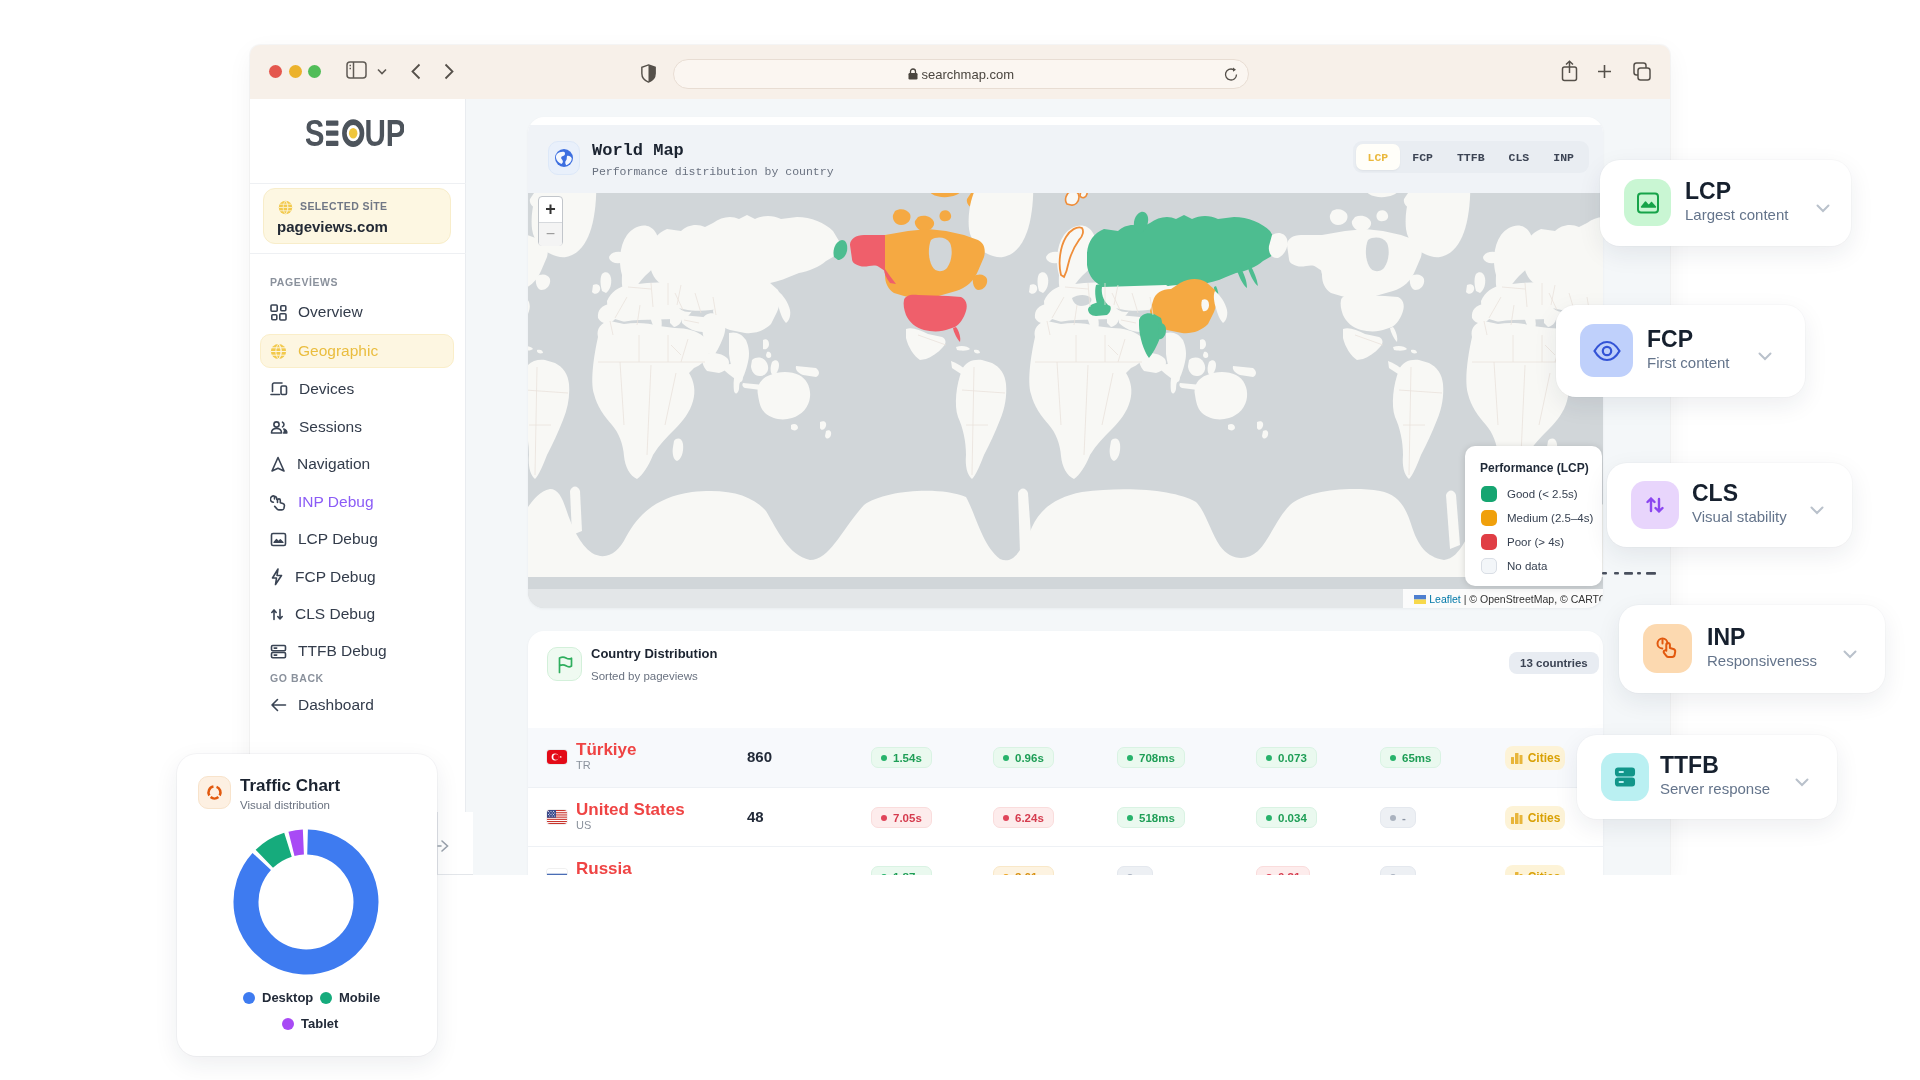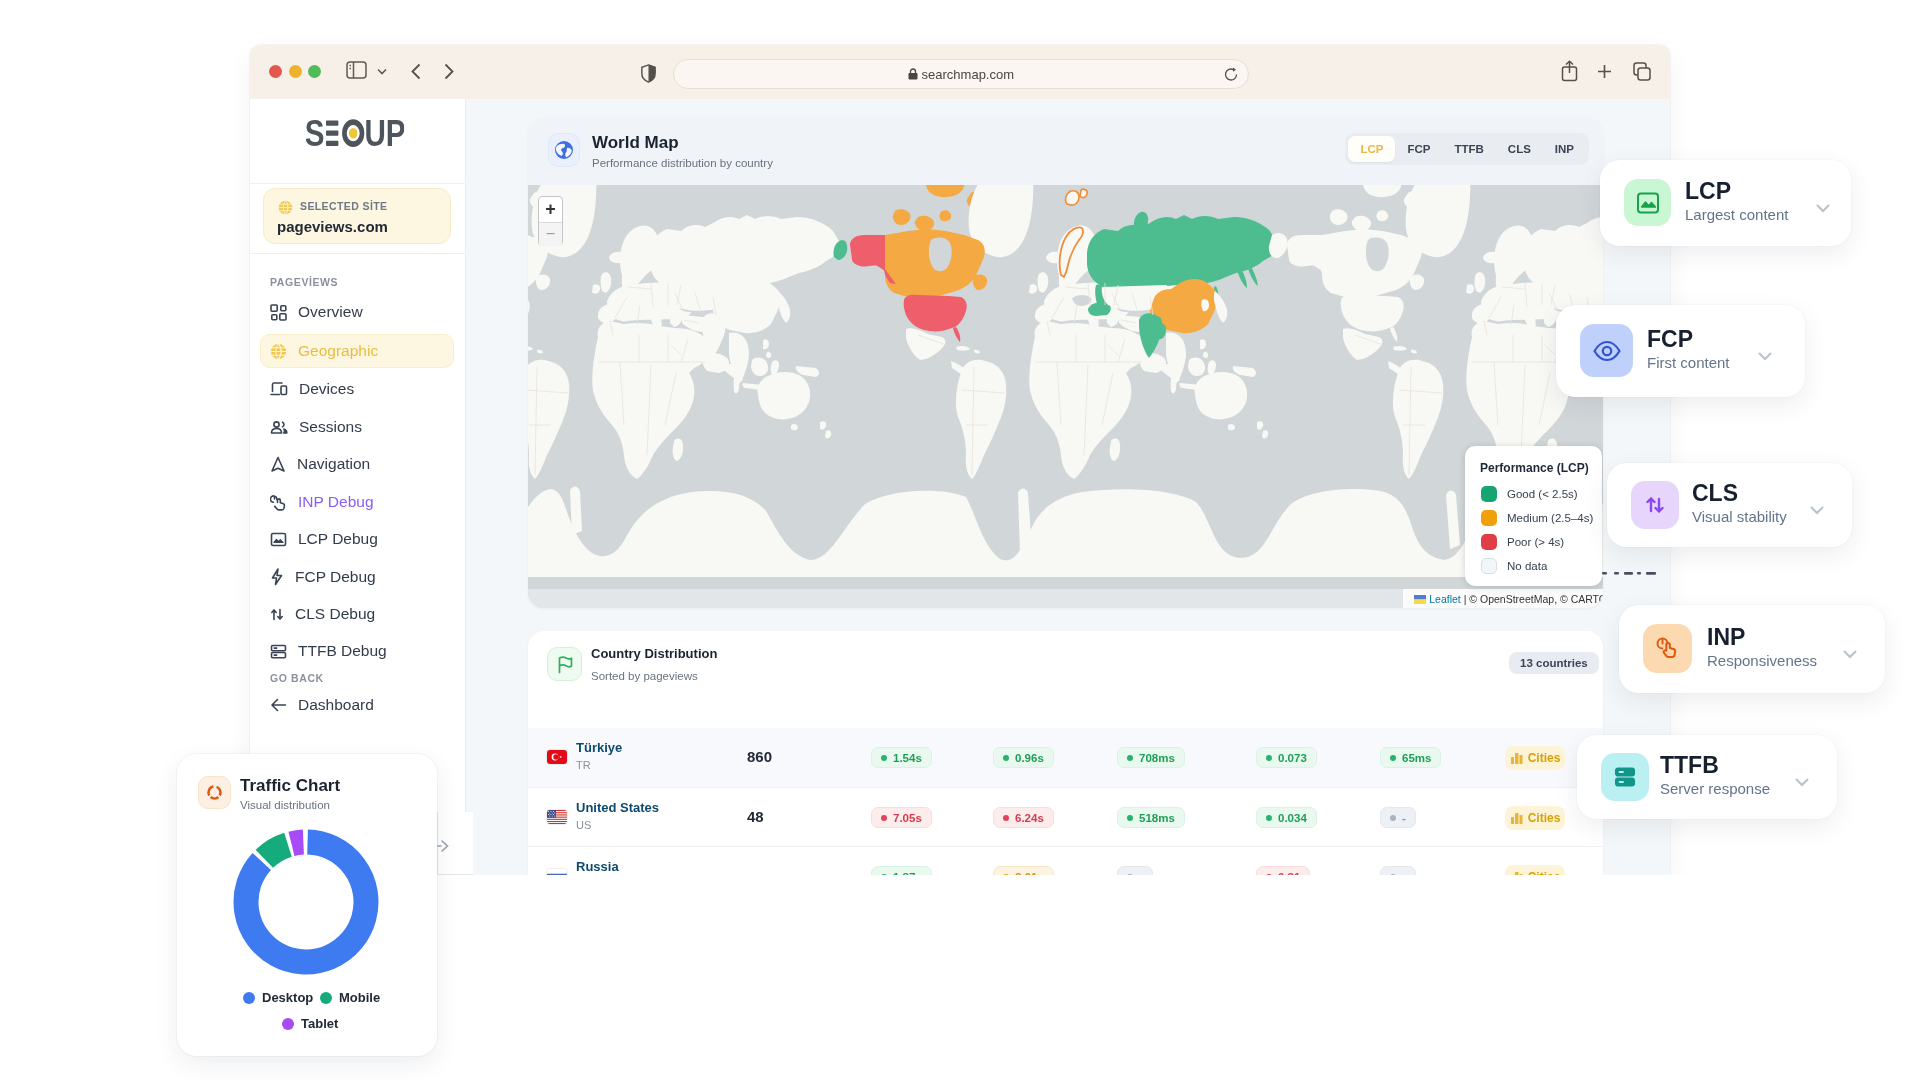--- a/index.html
+++ b/index.html
@@ -14,21 +14,21 @@
 #sitebox { position:absolute; left:13px; top:89px; width:188px; height:56px; background:#fdf7e2; border:1px solid #f8edca; border-radius:12px; }
 #sitebox .lbl { position:absolute; left:36px; top:11px; font-size:10.5px; font-weight:bold; color:#707785; letter-spacing:0.4px; }
 #sitebox .site { position:absolute; left:13px; top:29px; font-size:15px; font-weight:bold; color:#232a35; }
 #sbdiv2 { position:absolute; left:0; top:154px; width:216px; border-top:1px solid #eef0f3; }
 .navlbl { position:absolute; left:20px; font-size:10.5px; font-weight:bold; color:#8a919c; letter-spacing:0.6px; }
 .navitem { position:absolute; left:20px; height:30px; display:flex; align-items:center; gap:11px; }
 .navitem span { color:#333c4b; font-size:15.5px; }
 #geoactive { position:absolute; left:10px; top:235px; width:194px; height:34px; background:#fdf6e1; border:1px solid #faeec9; border-radius:10px; }
 #main { position:absolute; left:216px; top:54px; width:1204px; height:776px; background:#f4f7f9; }
 #mapcard { position:absolute; left:278px; top:72px; width:1075px; height:491px; overflow:hidden; background:#fff; border-radius:16px; box-shadow:0 1px 3px rgba(15,30,60,0.05); }
-#maphdr { position:absolute; left:0; top:0; width:100%; height:68px; background:#f0f3f7; }
+#maphdr { position:absolute; left:0; top:8px; width:100%; height:68px; background:#f0f3f7;font-family:Liberation Mono, monospace; }
 #mapicon { position:absolute; left:20px; top:16px; width:32px; height:34px; background:#e9f0fb; border:1px solid #dde8f8; border-radius:10px; }
 #maptitle { position:absolute; left:64px; top:16px; font-size:17px; font-weight:bold; color:#1b2330; }
 #mapsub { position:absolute; left:64px; top:40px; font-size:11.5px; color:#6a7280; }
 #tabs { position:absolute; right:14px; top:16px; height:32px; background:#e9edf2; border-radius:9px; display:flex; align-items:center; padding:3px; }
 .tab { height:26px; padding:0 12px; display:flex; align-items:center; font-size:11.5px; font-weight:bold; color:#3c4454; }
 .tab.active { background:#fffef9; color:#eab83d; border-radius:7px; box-shadow:0 1px 2px rgba(0,0,0,0.05); }
 #zoomctl { position:absolute; left:10px; top:79px; width:25px; height:50px; background:#fff; border:1px solid #c2c6cb; border-radius:4px; z-index:5; }
 #zoomctl .zp { position:absolute; left:0; top:0; width:100%; height:25px; text-align:center; font-size:18px; font-weight:bold; color:#333; line-height:24px; }
 #zoomctl .zm { position:absolute; left:0; top:25px; width:100%; height:24px; text-align:center; font-size:16px; color:#999; line-height:21px; background:#f4f4f4; border-top:1px solid #d6d9dd; border-radius:0 0 3px 3px; }
 #legend { position:absolute; left:937px; top:329px; width:137px; height:140px; background:#fff; border-radius:10px; box-shadow:0 1px 7px rgba(0,0,0,0.15); z-index:5; }
@@ -44,21 +44,21 @@
 #cdicon { position:absolute; left:19px; top:16px; width:35px; height:34px; background:#effaf1; border:1px solid #d3f0da; border-radius:10px; }
 #cdtitle { position:absolute; left:63px; top:15px; font-size:13px; font-weight:bold; color:#1b2330; }
 #cdsub { position:absolute; left:63px; top:39px; font-size:11.5px; color:#6a7280; }
 #cdpill { position:absolute; left:981px; top:21px; height:22px; padding:0 11px; background:#e8ecf2; border-radius:8px; font-size:11.5px; font-weight:bold; color:#3c4454; display:flex; align-items:center; }
 #thead { position:absolute; left:0; top:60px; width:100%; height:37px; background:#f4f6fa; border-top:1px solid #eef0f3; border-bottom:1px solid #eef0f3; }
 .th { position:absolute; top:13px; font-size:11.5px; font-weight:bold; color:#687083; letter-spacing:0.3px; }
 .qm { display:inline-block; width:13px; height:13px; border:1px solid #aab2bf; border-radius:50%; font-size:9px; color:#aab2bf; text-align:center; line-height:13px; font-weight:bold; vertical-align:1px; margin-left:5px; }
 .trow { position:absolute; left:0; width:100%; height:59px; }
 .trow.alt { background:#f7f9fc; }
 .cflag { position:absolute; left:19px; top:22px; width:20px; height:14px; border-radius:3px; overflow:hidden; box-shadow:0 0 0 1px rgba(0,0,0,0.06); }
-.cname { position:absolute; left:48px; top:12px; font-size:13px; font-weight:bold; color:#0c4a6e; }
+.cname { position:absolute; left:48px; top:12px; font-size:17px; font-weight:bold; color:#ef4444; }
 .ccode { position:absolute; left:48px; top:31px; font-size:11px; color:#8a919c; }
 .pv { position:absolute; left:219px; top:20px; font-size:15px; font-weight:bold; color:#222a38; }
 .pill { position:absolute; top:19px; height:21px; border-radius:7px; display:inline-flex; align-items:center; gap:6px; padding:0 9px; font-size:11.5px; font-weight:bold; border:1px solid transparent; }
 .pill i { width:6px; height:6px; border-radius:50%; display:inline-block; }
 .pill.g { background:#eaf9ef; color:#1e9e56; border-color:#d9f3e3; } .pill.g i { background:#27b36b; }
 .pill.r { background:#fdecec; color:#d53b4e; border-color:#fadcdc; } .pill.r i { background:#e0445a; }
 .pill.o { background:#fdf3e1; color:#d79011; border-color:#f9e8c8; } .pill.o i { background:#eca422; }
 .pill.n { background:#edf0f4; color:#8a93a2; border-color:#e4e8ee; } .pill.n i { background:#aab2bf; }
 .cities { position:absolute; top:18px; width:60px; height:24px; background:#fdf3d7; border-radius:8px; display:flex; align-items:center; justify-content:center; gap:5px; font-size:12px; font-weight:bold; color:#d9a106; }
 .fcard { position:absolute; z-index:10; background:#fff; border-radius:20px; box-shadow:0 8px 24px rgba(30,41,59,0.08), 0 0 0 1px rgba(30,41,59,0.02); }

